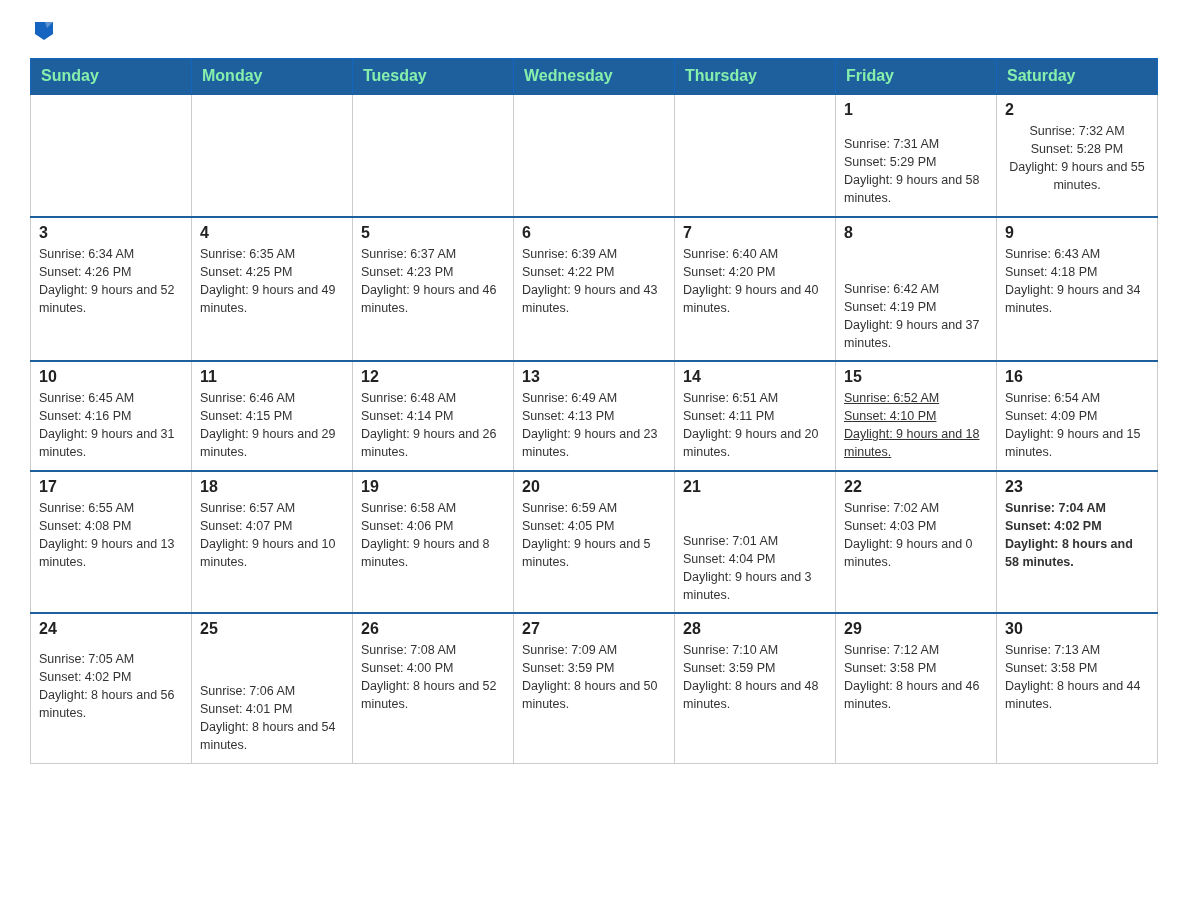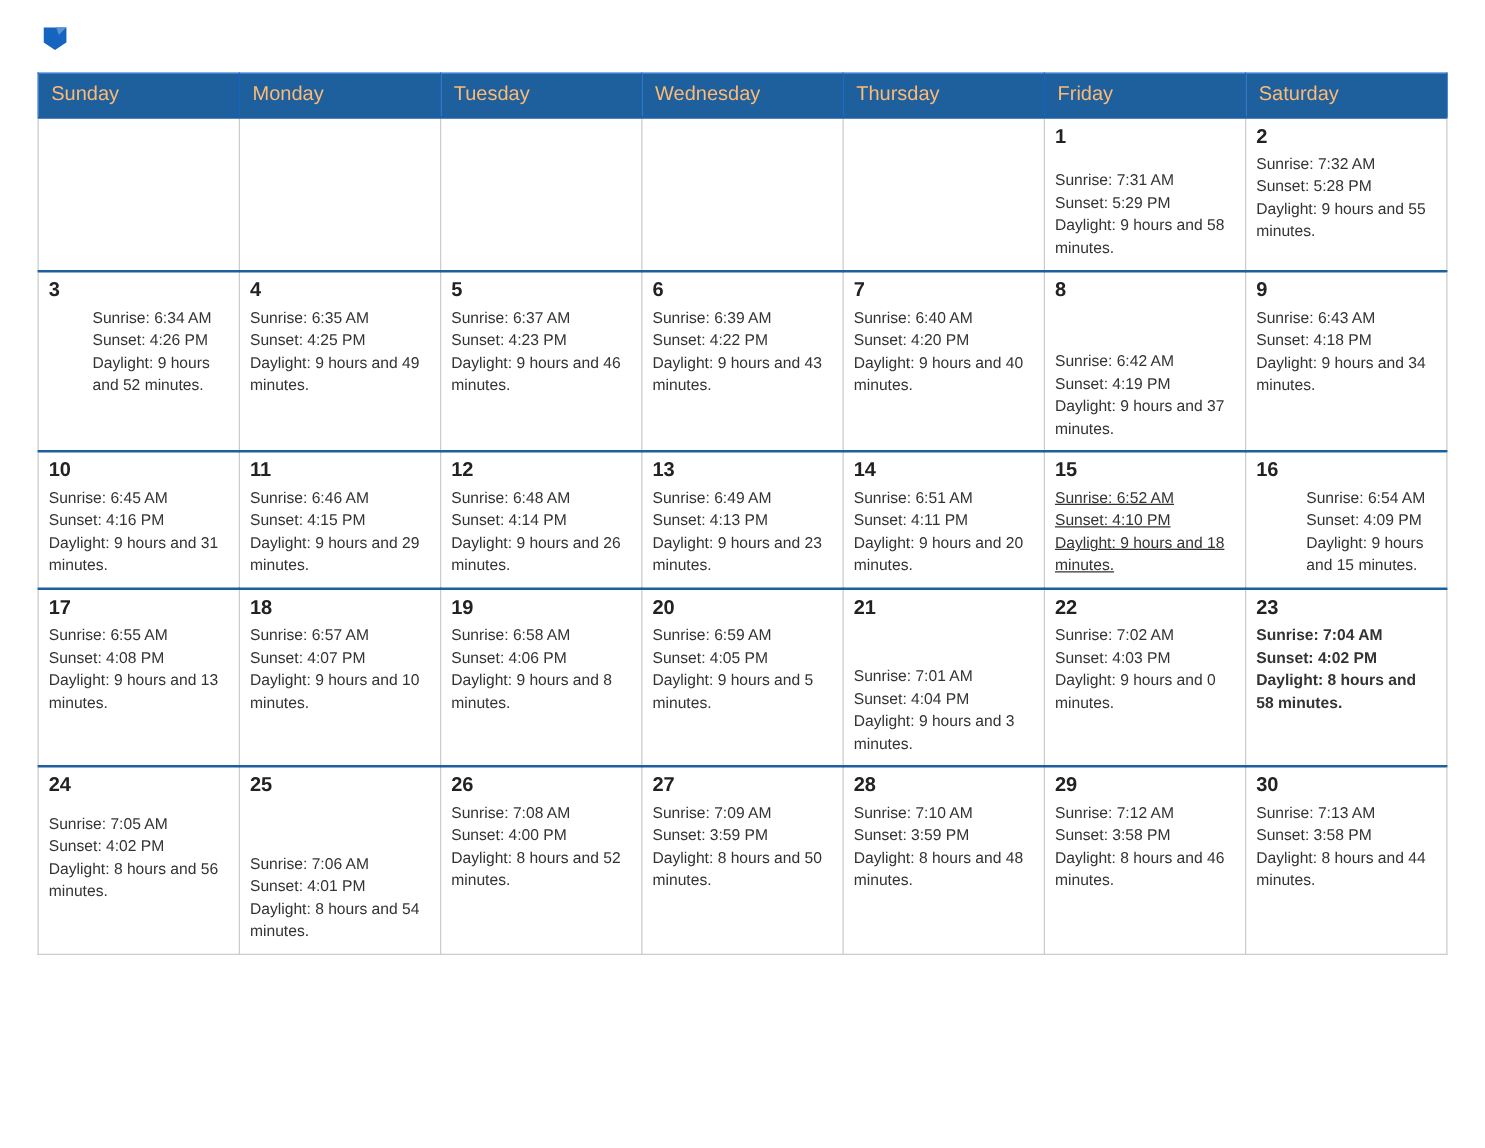--- a/index.html
+++ b/index.html
@@ -37,23 +37,23 @@
     }
     .calendar {
       width: 100%;
       border-collapse: collapse;
       border: 1px solid #999;
     }
     .calendar thead tr {
       background-color: #1e5f9e;
     }
     .calendar thead th {
-      color: #fdba74;
+      color: #86efac;
       font-size: 16px;
-      font-weight: 400;
+      font-weight: 700;
       padding: 8px 10px;
       text-align: left;
       border: 1px solid #1565c0;
       width: 14.28%;
     }
     .calendar tbody tr {
       border-top: 2px solid #1e5f9e;
     }
     .calendar tbody td {
       vertical-align: top;
@@ -141,29 +141,29 @@
         <td class="empty-cell"></td>
         <td class="empty-cell"></td>
         <td>
           <span class="day-number">1</span>
           <div class="day-info" style="white-space: pre-line; margin-top: 16px;">Sunrise: 7:31 AM
 Sunset: 5:29 PM
 Daylight: 9 hours and 58 minutes.</div>
         </td>
         <td>
           <span class="day-number">2</span>
-          <div class="day-info" style="white-space: pre-line;">Sunrise: 7:32 AM
+          <div class="day-info" style="white-space: pre-line; text-align: center;">Sunrise: 7:32 AM
 Sunset: 5:28 PM
 Daylight: 9 hours and 55 minutes.</div>
         </td>
       </tr>
       <tr>
         <td>
           <span class="day-number">3</span>
-          <div class="day-info" style="white-space: pre-line; margin-left: 35px;">Sunrise: 6:34 AM
+          <div class="day-info" style="white-space: pre-line;">Sunrise: 6:34 AM
 Sunset: 4:26 PM
 Daylight: 9 hours and 52 minutes.</div>
         </td>
         <td>
           <span class="day-number">4</span>
           <div class="day-info" style="white-space: pre-line;">Sunrise: 6:35 AM
 Sunset: 4:25 PM
 Daylight: 9 hours and 49 minutes.</div>
         </td>
         <td>
@@ -229,21 +229,21 @@
 Daylight: 9 hours and 20 minutes.</div>
         </td>
         <td>
           <span class="day-number">15</span>
           <div class="day-info" style="white-space: pre-line; text-decoration: underline;">Sunrise: 6:52 AM
 Sunset: 4:10 PM
 Daylight: 9 hours and 18 minutes.</div>
         </td>
         <td>
           <span class="day-number">16</span>
-          <div class="day-info" style="white-space: pre-line; margin-left: 40px;">Sunrise: 6:54 AM
+          <div class="day-info" style="white-space: pre-line;">Sunrise: 6:54 AM
 Sunset: 4:09 PM
 Daylight: 9 hours and 15 minutes.</div>
         </td>
       </tr>
       <tr>
         <td>
           <span class="day-number">17</span>
           <div class="day-info" style="white-space: pre-line;">Sunrise: 6:55 AM
 Sunset: 4:08 PM
 Daylight: 9 hours and 13 minutes.</div>

